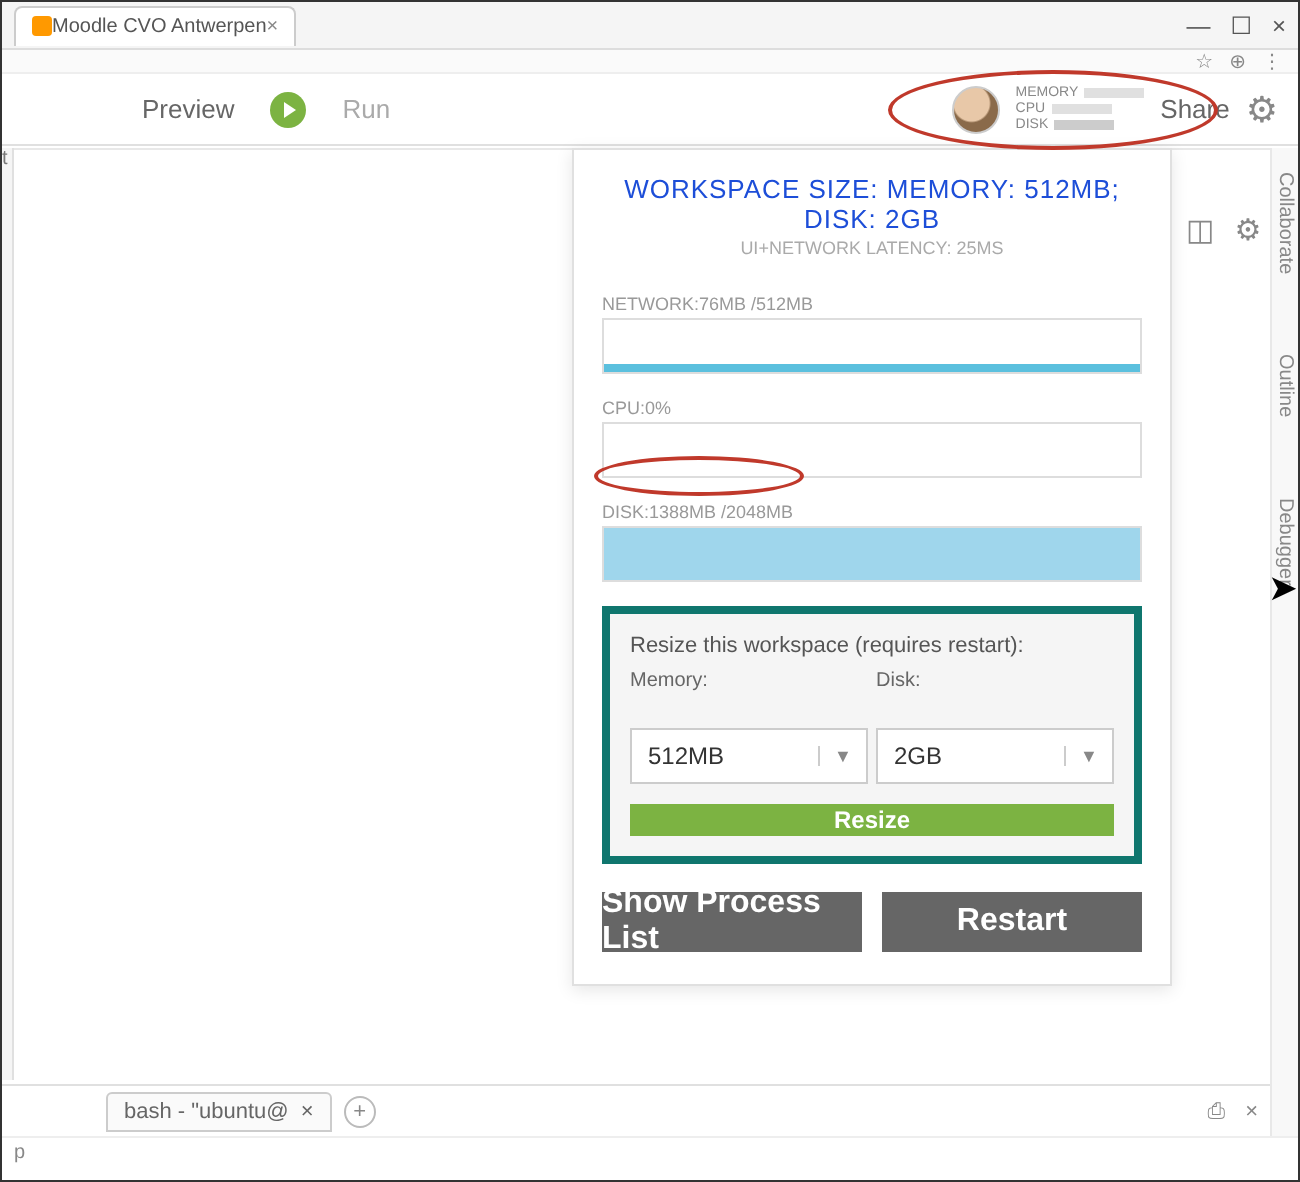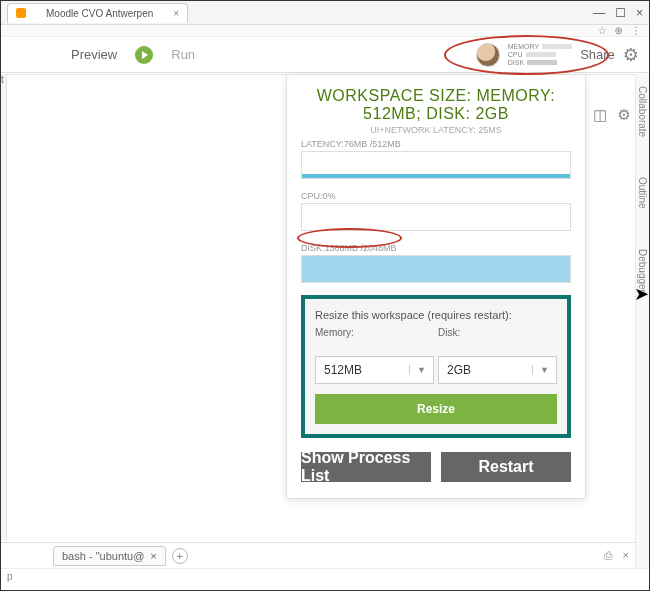--- a/index.html
+++ b/index.html
@@ -1,19 +1,19 @@
 <!DOCTYPE html>
 <html><head>
 <meta charset="utf-8">
 <style>
 * { box-sizing: border-box; margin: 0; padding: 0; font-family: Arial, sans-serif; }
 body { width: 650px; height: 591px; background: #fff; position: relative; overflow: hidden; border: 1px solid #333; }
 
 .browser-chrome { height: 24px; background: #f5f5f5; border-bottom: 1px solid #ddd; display: flex; align-items: center; justify-content: space-between; padding: 0 6px; }
-.browser-tab { height: 20px; background: #fff; border: 1px solid #ccc; border-bottom: none; border-radius: 4px 4px 0 0; padding: 2px 8px; font-size: 10px; display: flex; align-items: center; gap: 20px; color: #555; }
+.browser-tab { height: 20px; background: #fff; border: 1px solid #ccc; border-bottom: none; border-radius: 4px 4px 0 0; padding: 2px 8px; font-size: 10px; display: flex; align-items: center; gap: 0; color: #555; }
 .tab-favicon { width: 10px; height: 10px; background: #f90; border-radius: 2px; }
 .tab-close { font-size: 10px; color: #888; cursor: pointer; }
 .browser-controls { display: flex; gap: 10px; font-size: 12px; color: #555; align-items: center; }
 .browser-controls span { cursor: pointer; }
 
 .addr-bar { height: 12px; background: #fafafa; border-bottom: 1px solid #eee; display: flex; align-items: center; justify-content: flex-end; padding: 0 8px; gap: 8px; font-size: 10px; color: #888; }
 
 .toolbar { height: 36px; background: #fff; border-bottom: 1px solid #e0e0e0; display: flex; align-items: center; padding: 0 10px; gap: 18px; font-size: 13px; color: #666; }
 .toolbar .preview { margin-left: 60px; }
 .play-icon { width: 18px; height: 18px; background: #7cb342; border-radius: 50%; display: flex; align-items: center; justify-content: center; }
@@ -29,36 +29,36 @@
 .ellipse-top { position: absolute; top: 34px; left: 443px; width: 165px; height: 40px; border: 2px solid #c0392b; border-radius: 50%; pointer-events: none; z-index: 50; }
 .ellipse-disk { position: absolute; top: 227px; left: 296px; width: 105px; height: 20px; border: 2px solid #c0392b; border-radius: 50%; pointer-events: none; z-index: 50; }
 
 .main-area { position: absolute; top: 73px; left: 0; right: 14px; bottom: 50px; background: #fff; border-top: 1px solid #e8e8e8; }
 
 .vert-tabs { position: absolute; right: 0; top: 73px; width: 14px; bottom: 0; background: #f8f8f8; border-left: 1px solid #e8e8e8; display: flex; flex-direction: column; align-items: center; padding-top: 12px; gap: 40px; font-size: 10px; color: #888; }
 .vt { writing-mode: vertical-rl; cursor: pointer; }
 
 .panel { position: absolute; top: 73px; left: 285px; width: 300px; background: #fff; border: 1px solid #e0e0e0; box-shadow: 0 2px 8px rgba(0,0,0,0.1); padding: 12px 14px 16px; z-index: 20; }
 .panel-icons { position: absolute; top: 105px; left: 592px; display: flex; gap: 10px; font-size: 15px; color: #888; z-index:15; }
-.panel h2 { font-size: 16px; font-weight: normal; color: #4d7c0f; text-align: center; letter-spacing: 0.5px; }
-.panel .latency { font-size: 9px; color: #aaa; text-align: center; margin-top: 2px; margin-bottom: 4px; }
+.panel h2 { font-size: 13px; font-weight: normal; color: #1d4ed8; text-align: center; letter-spacing: 0.5px; }
+.panel .latency { font-size: 9px; color: #aaa; text-align: center; margin-top: 2px; margin-bottom: 18px; }
 .meter-label { font-size: 9px; color: #999; margin-bottom: 2px; }
 .meter { width: 100%; height: 28px; border: 1px solid #ddd; background: #fff; position: relative; margin-bottom: 12px; }
 .meter-fill { position: absolute; bottom: 0; left: 0; height: 4px; background: #5bc0de; }
 .disk .meter-fill { height: 100%; background: #9fd6ec; width: 68%; }
 .mem .meter-fill { width: 100%; height: 4px; }
 .resize-box { background: #f5f5f5; border: 4px solid #0f766e; padding: 10px; margin-top: 10px; }
 .resize-box .rb-title { font-size: 11px; color: #555; margin-bottom: 6px; }
 .selects { display: flex; gap: 4px; margin-bottom: 10px; }
 .sel-group { flex: 1; }
 .sel-label { font-size: 10px; color: #666; margin-bottom: 18px; }
 .sel { height: 28px; border: 1px solid #ccc; background: #fff; display: flex; align-items: center; }
 .sel .sel-val { flex: 1; padding: 0 8px; font-size: 12px; color: #333; }
 .sel .sel-caret { width: 24px; border-left: 1px solid #ccc; text-align: center; color: #888; font-size: 9px; }
-.btn { width: 100%; height: 30px; border: none; display: flex; align-items: center; justify-content: center; font-size: 12px; font-weight: bold; color: #fff; cursor: pointer; }
+.btn { width: 100%; height: 16px; border: none; display: flex; align-items: center; justify-content: center; font-size: 12px; font-weight: bold; color: #fff; cursor: pointer; }
 .btn-green { background: #7cb342; }
 .btn-row { display: flex; gap: 10px; margin-top: 14px; }
 .btn-gray { background: #666; flex: 1; height: 30px; display: flex; align-items: center; justify-content: center; font-size: 16px; font-weight: bold; color: #fff; cursor: pointer; }
 
 .cursor-arrow { position: absolute; top: 282px; right: 0; font-size: 18px; color: #000; z-index: 60; }
 
 .bottom-bar { position: absolute; bottom: 22px; left: 0; right: 14px; height: 26px; background: #fff; border-top: 1px solid #e0e0e0; display: flex; align-items: center; padding: 0 6px; gap: 6px; font-size: 11px; color: #666; }
 .term-tab { height: 20px; border: 1px solid #ccc; border-radius: 3px 3px 0 0; padding: 2px 8px; display: flex; align-items: center; gap: 6px; background: #fafafa; }
 .add-tab { width: 16px; height: 16px; border-radius: 50%; border: 1px solid #bbb; display: flex; align-items: center; justify-content: center; font-size: 11px; color: #888; cursor: pointer; }
 .bottom-right { margin-left: auto; display: flex; gap: 10px; color: #888; }
@@ -122,21 +122,21 @@
 
 <div class="panel-icons">
   <span>◫</span>
   <span>⚙</span>
 </div>
 
 <div class="panel">
   <h2>WORKSPACE SIZE: MEMORY: 512MB; DISK: 2GB</h2>
   <div class="latency">UI+NETWORK LATENCY: 25MS</div>
 
-  <div class="meter-label">LATENCY:76MB /512MB</div>
+  <div class="meter-label">NETWORK:76MB /512MB</div>
   <div class="meter mem">
       <div class="meter-fill"></div>
     </div>
 
   <div class="meter-label">CPU:0%</div>
   <div class="meter"></div>
 
   <div class="meter-label">DISK:1388MB /2048MB</div>
   <div class="meter disk">
       <div class="meter-fill" style="width:100%;"></div>

